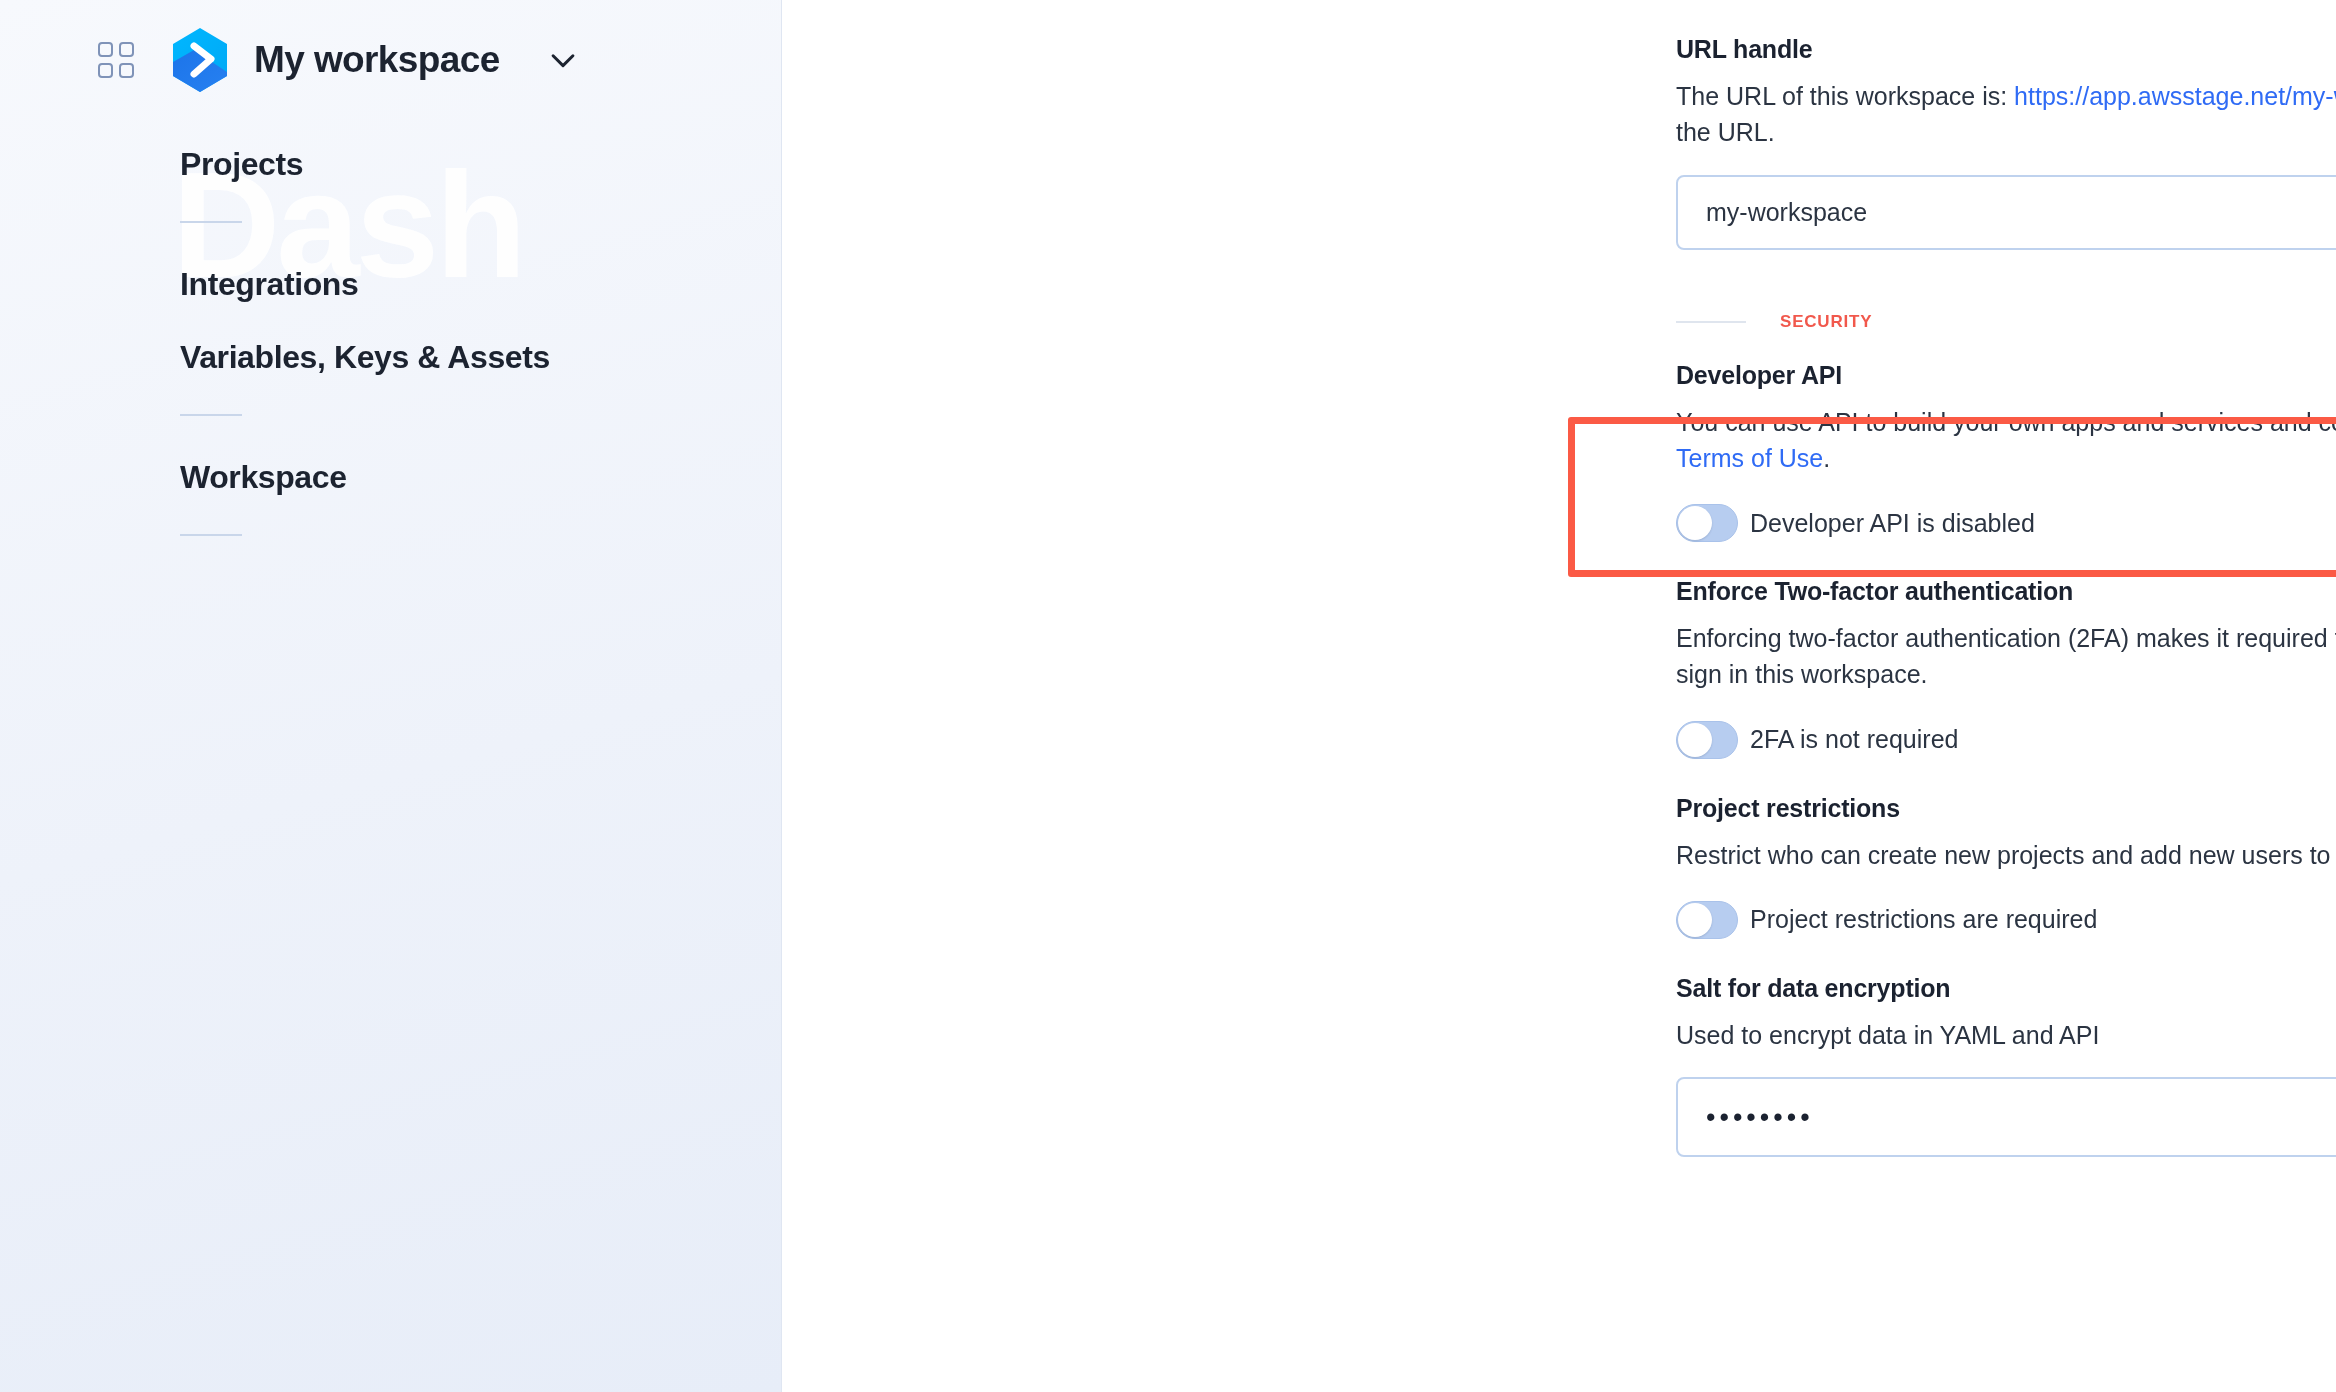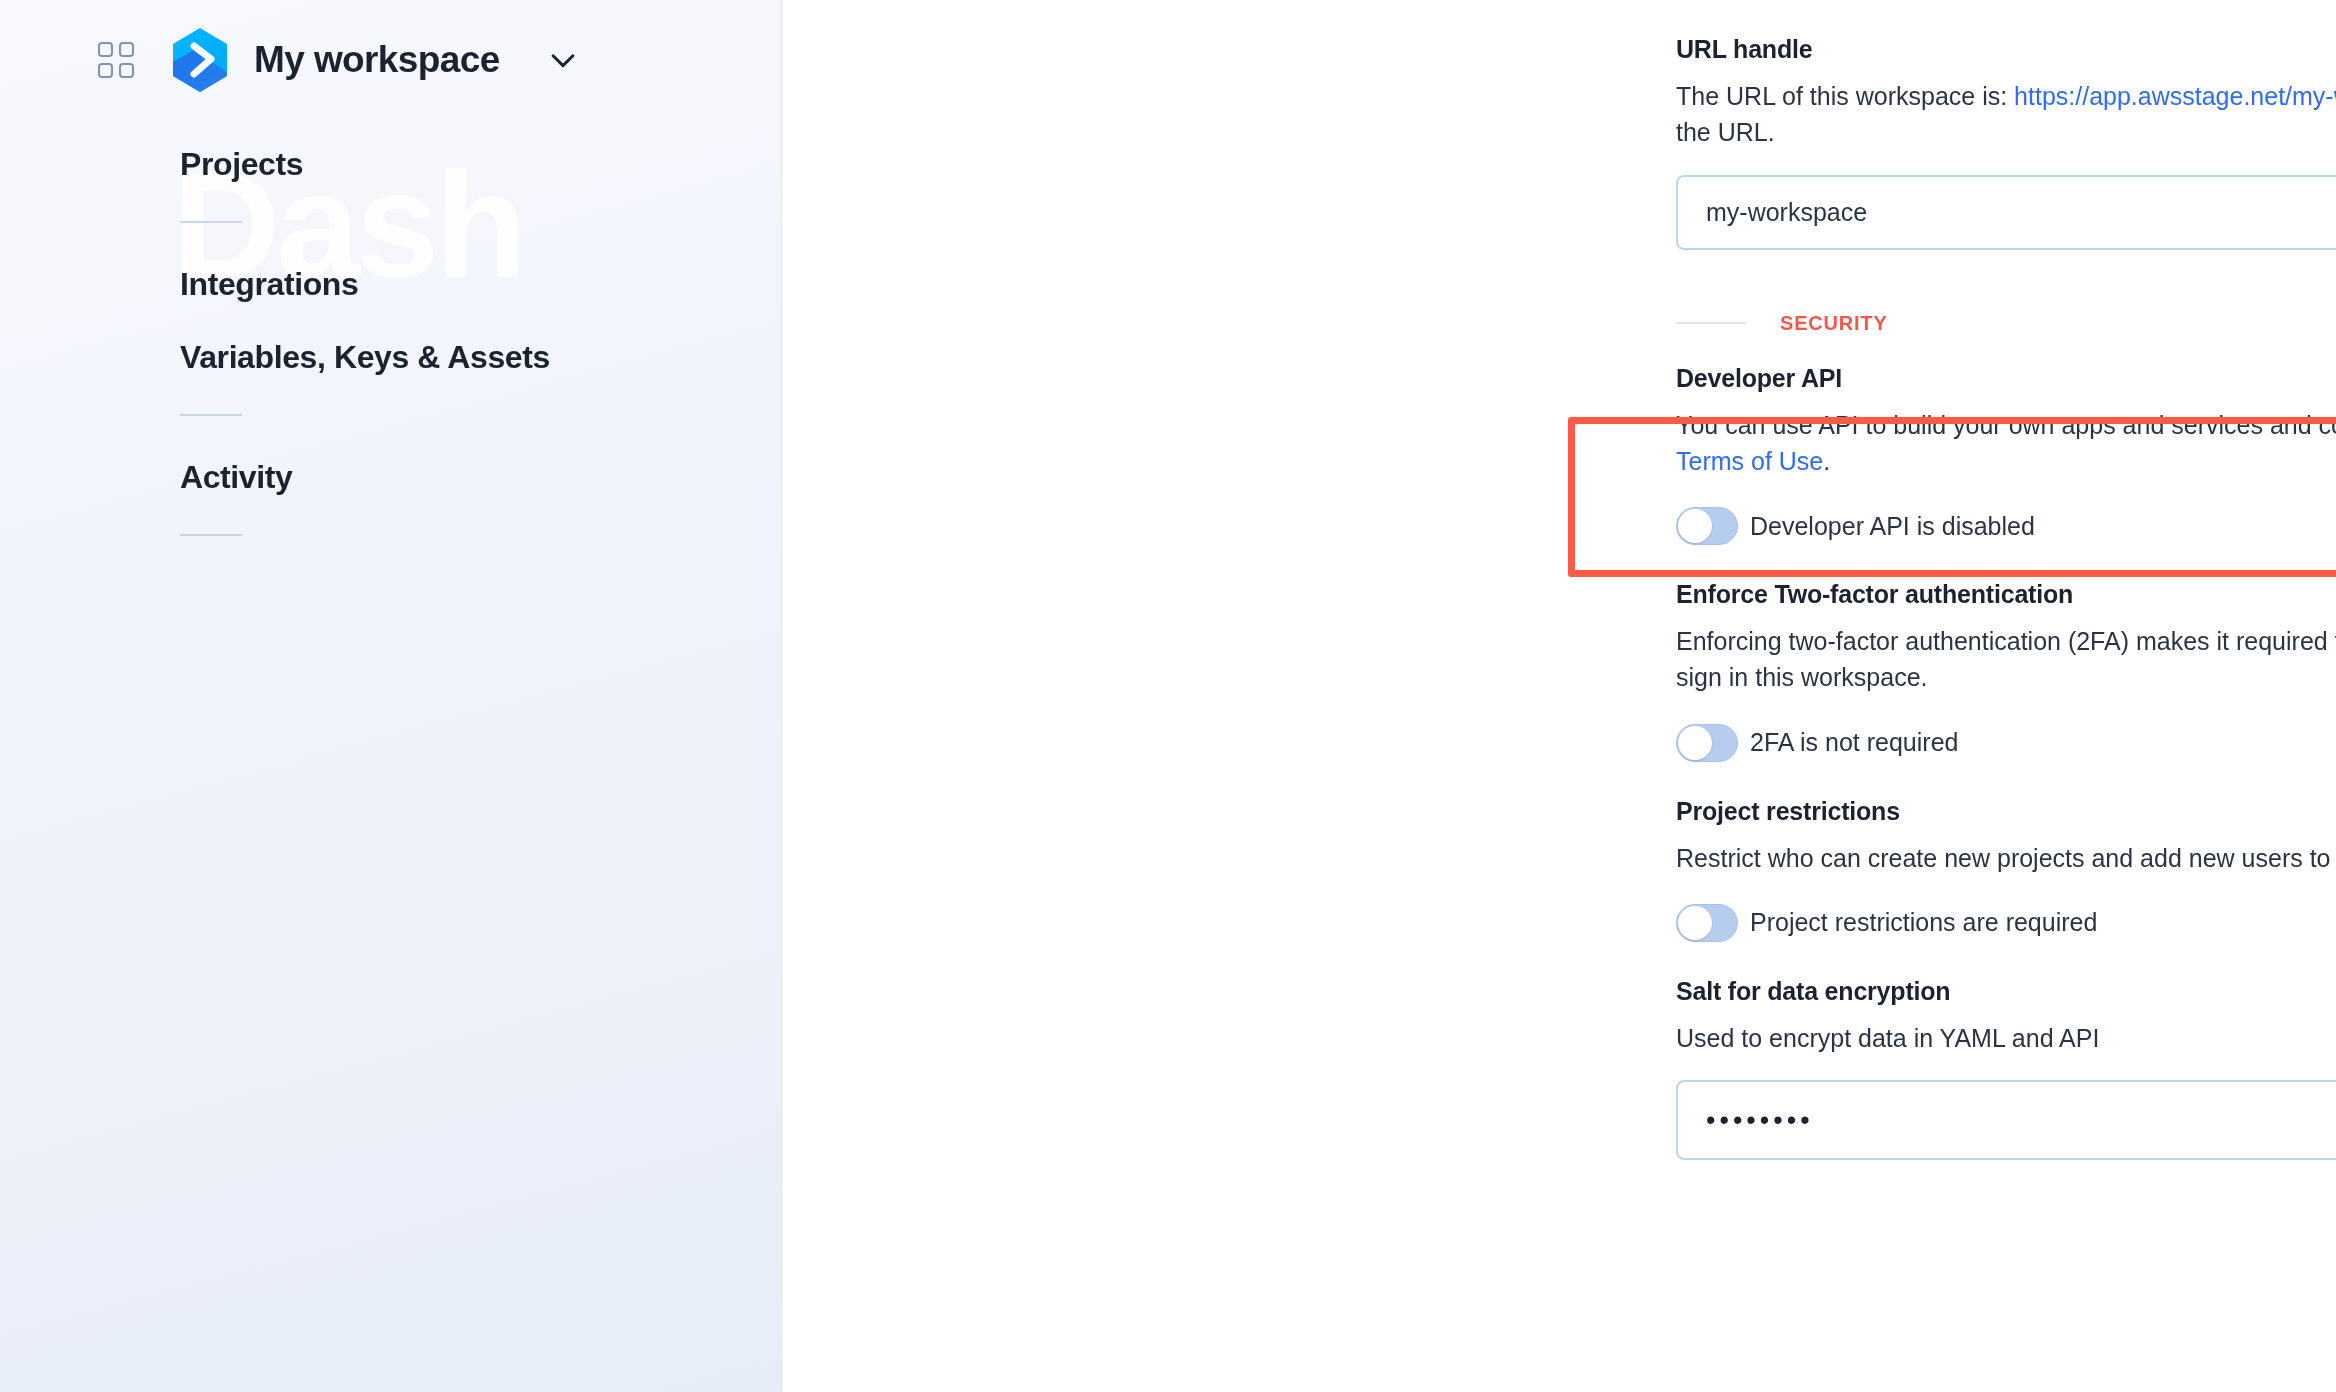--- a/index.html
+++ b/index.html
@@ -168,21 +168,21 @@
     margin-top: 62px;
   }
   .section-rule {
     width: 70px;
     height: 2px;
     background: #dfe5ee;
     flex: 0 0 70px;
   }
   .section-label {
     margin-left: 34px;
-    font-size: 20px;
+    font-size: 17px;
     font-weight: 700;
     letter-spacing: 0.8px;
     color: #f1584c;
   }
 
   
   .highlight-box {
     position: absolute;
     left: 786px;
     top: 417px;
@@ -297,21 +297,21 @@
       </div>
       <hr class="nav-sep">
 
       <div class="nav-group">
         <div class="nav-item">Integrations</div>
         <div class="nav-item">Variables, Keys &amp; Assets</div>
       </div>
       <hr class="nav-sep">
 
       <div class="nav-group">
-        <div class="nav-item">Activity</div>
+        <div class="nav-item">Workspace</div>
       </div>
       <hr class="nav-sep">
 
 
     </nav>
   </aside>
 
   <main class="main">
     <div class="content-inner">
 

